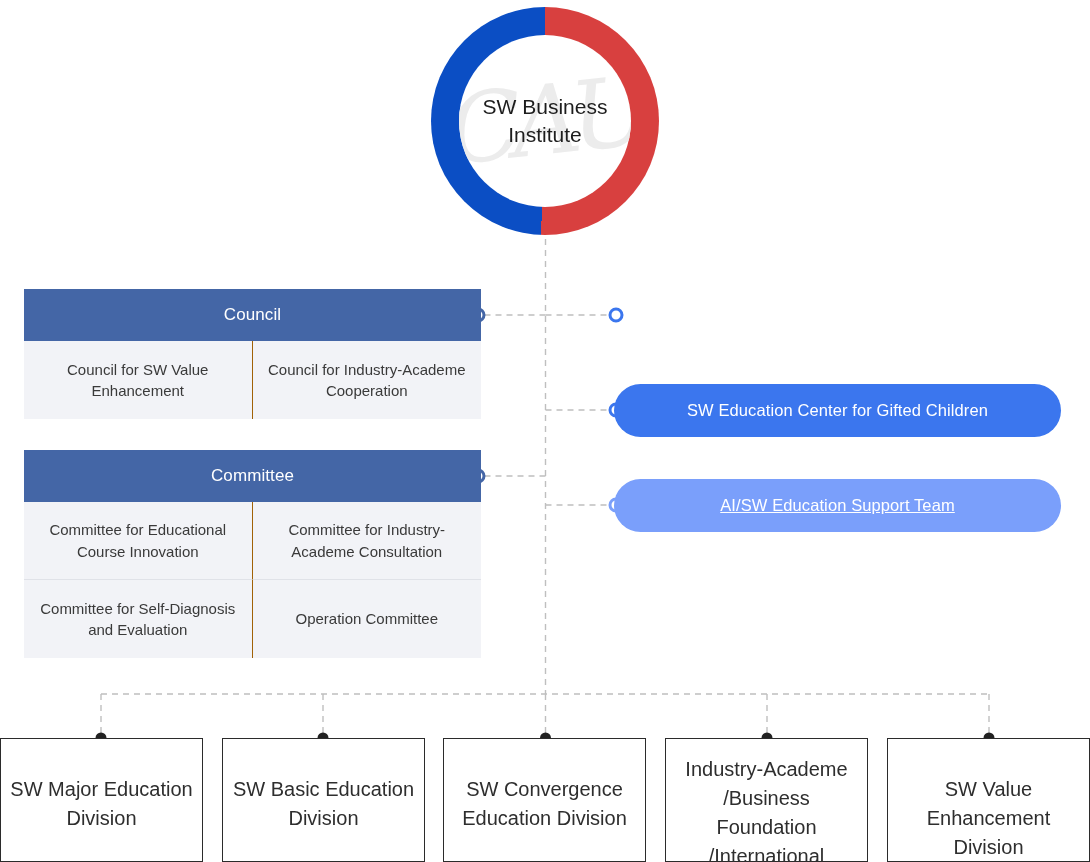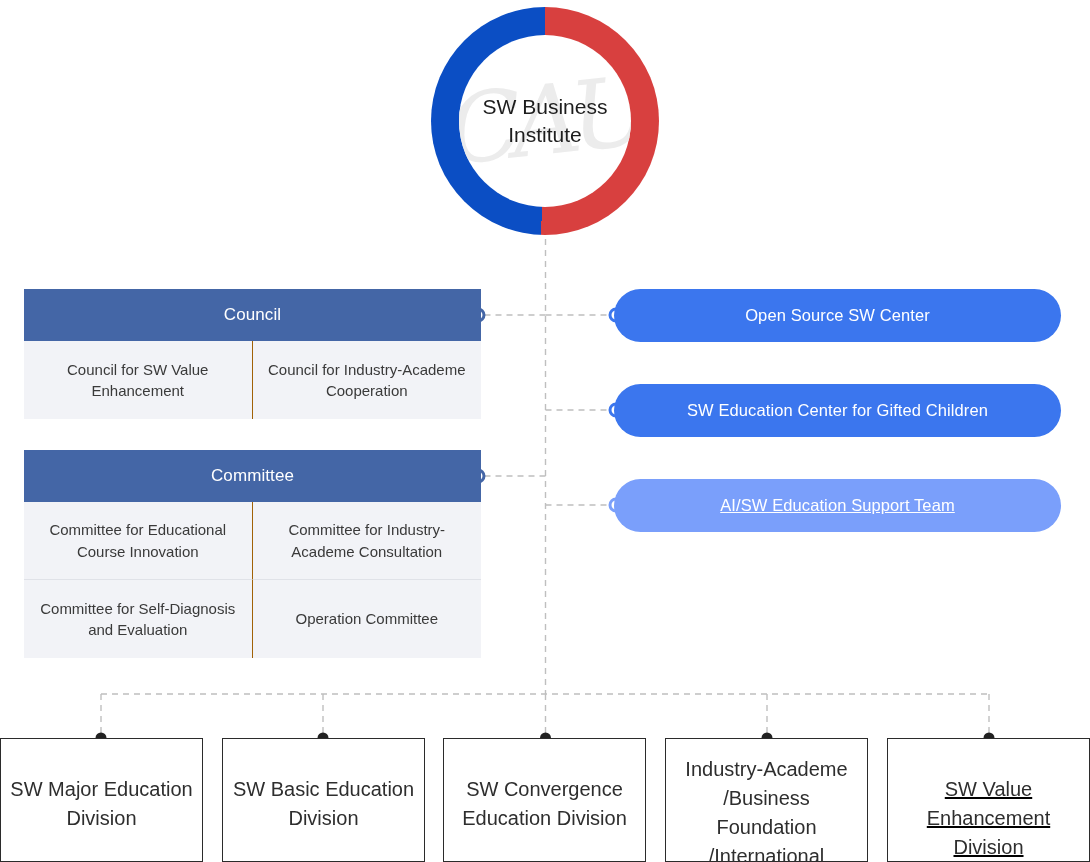--- a/index.html
+++ b/index.html
@@ -153,21 +153,21 @@
     color: #2e2e2e;
     padding: 0 8px;
     box-sizing: border-box;
     margin-top: 36px;
   }
   .division.tall .division-inner { margin-top: 16px; }
   #div-0 { left: 0px; }
   #div-1 { left: 222px; }
   #div-2 { left: 443px; }
   #div-3 { left: 665px; }
-  #div-4 { left: 887px; text-decoration: underline; }
+  #div-4 { left: 887px; }
 </style>
 </head>
 <body>
 
 <div id="org-chart">
 
   <svg class="conn-layer" viewBox="0 0 1090 862" width="1090" height="862">
     <g stroke="#bfbfbf" stroke-width="1.4" fill="none" stroke-dasharray="6,5">
 
       <path d="M545.5 228 L545.5 694"></path>
@@ -225,21 +225,20 @@
   <div class="panel" id="panel-committee">
     <div class="panel-header">Committee</div>
     <div class="panel-grid rows-2">
       <div class="panel-cell">Committee for Educational Course Innovation</div>
       <div class="panel-cell">Committee for Industry-Academe Consultation</div>
       <div class="panel-cell">Committee for Self-Diagnosis and Evaluation</div>
       <div class="panel-cell">Operation Committee</div>
     </div>
   </div>
 
-  <div class="pill" id="pill-0">Open Source SW Center</div>
   <div class="pill" id="pill-1">SW Education Center for Gifted Children</div>
   <div class="pill" id="pill-2">AI/SW Education Support Team</div>
 
   <div class="division" id="div-0">
     <div class="division-inner">SW Major Education Division</div>
   </div>
   <div class="division" id="div-1">
     <div class="division-inner">SW Basic Education Division</div>
   </div>
   <div class="division" id="div-2">

